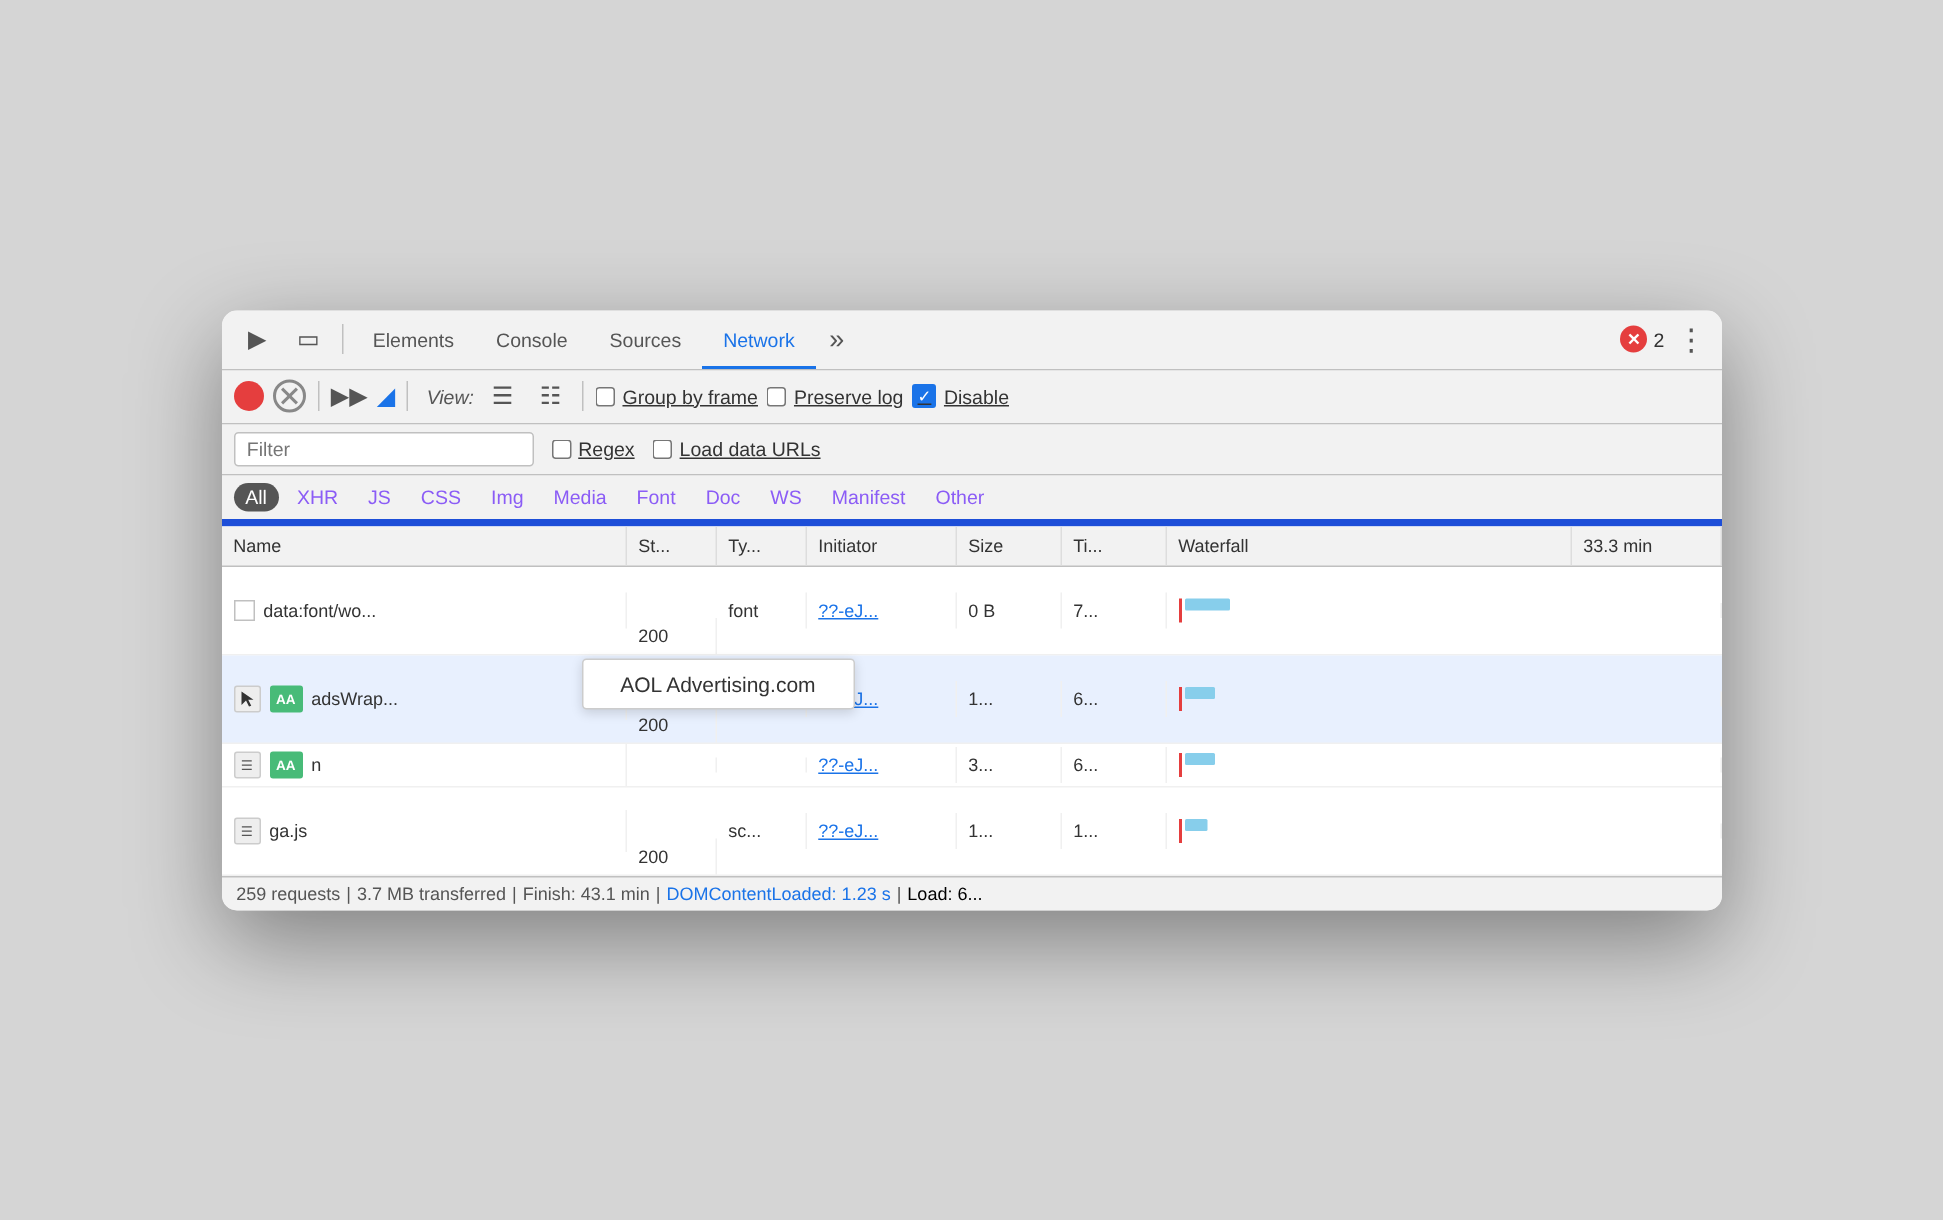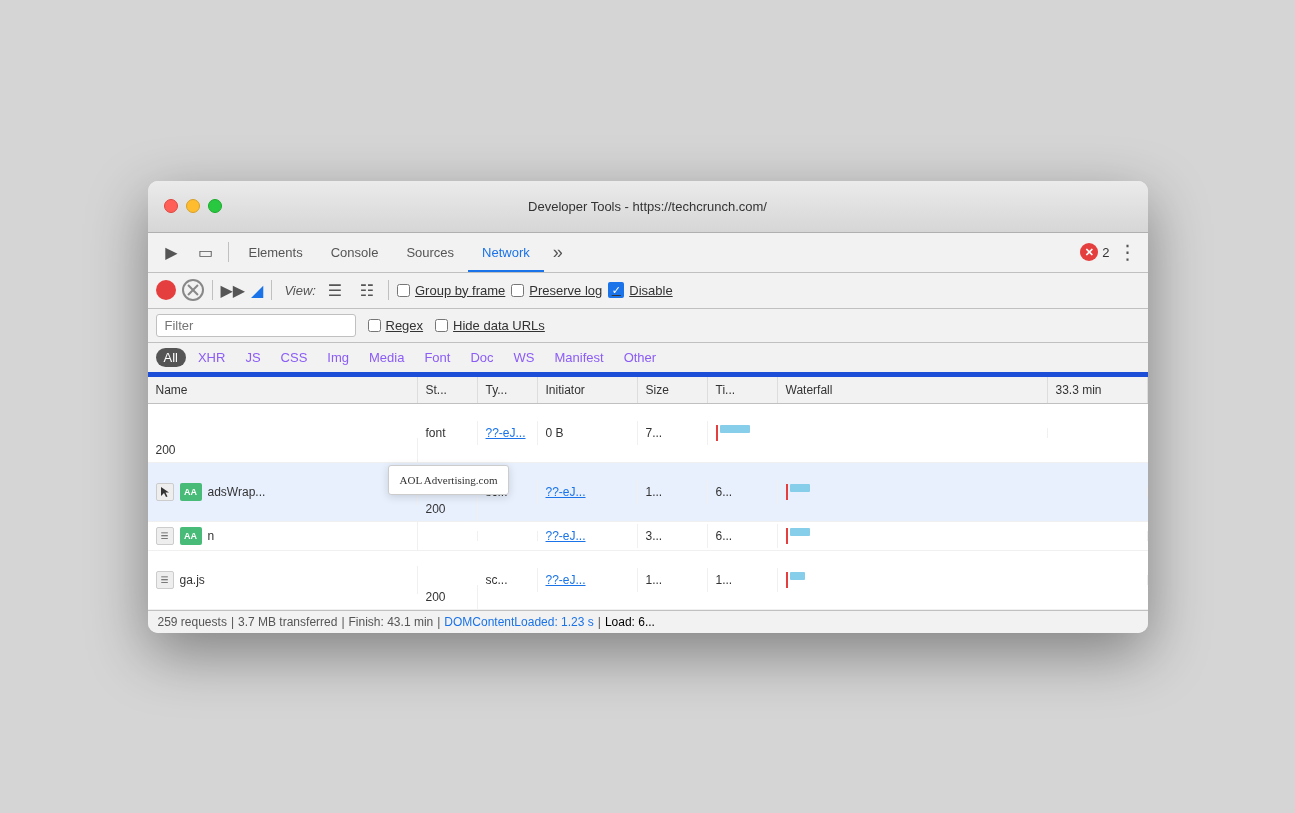--- a/index.html
+++ b/index.html
@@ -411,29 +411,28 @@
       border-radius: 1px;
       position: relative;
     }
 
     
     .tooltip {
       position: absolute;
       background: white;
       border: 1px solid #ccc;
       border-radius: 3px;
-      padding: 8px 11px;
-      font-size: 11px;
+      padding: 8px 25px;
+      font-size: 14px;
       color: #333;
       white-space: nowrap;
       box-shadow: 0 2px 8px rgba(0,0,0,0.15);
       z-index: 10;
       left: 240px;
       top: 2px;
-      font-family: Liberation Serif, serif;
     }
 
     
     .status-bar {
       background: #f2f2f2;
       border-top: 1px solid #c0c0c0;
       padding: 4px 10px;
       font-size: 12px;
       color: #555;
       display: flex;
@@ -466,28 +465,20 @@
       justify-content: center;
       color: white;
       font-size: 11px;
     }
   </style>
 </head>
 <body>
 
 <div class="window">
 
-  <div class="title-bar">
-    <div class="traffic-lights">
-      <div class="traffic-light close"></div>
-      <div class="traffic-light minimize"></div>
-      <div class="traffic-light maximize"></div>
-    </div>
-    <span class="title-bar-title">Developer Tools - https://techcrunch.com/</span>
-  </div>
 
   <div class="toolbar">
     <button class="toolbar-icon-btn">▶</button>
     <button class="toolbar-icon-btn">▭</button>
     <div class="toolbar-sep"></div>
     <div class="tab-bar">
       <div class="tab">
         <span>Elements</span>
       </div>
       <div class="tab">
@@ -536,21 +527,21 @@
   </div>
 
   <div class="filter-bar">
     <input class="filter-input" type="text" placeholder="Filter" style="">
     <label class="checkbox-label">
       <input type="checkbox" style="">
       <span>Regex</span>
     </label>
     <label class="checkbox-label">
       <input type="checkbox" style="">
-      <span>Hide data URLs</span>
+      <span>Load data URLs</span>
     </label>
   </div>
 
   <div class="type-filter">
     <button class="type-btn active">All</button>
     <button class="type-btn">XHR</button>
     <button class="type-btn">JS</button>
     <button class="type-btn">CSS</button>
     <button class="type-btn">Img</button>
     <button class="type-btn">Media</button>
@@ -568,20 +559,24 @@
       <div class="th">St...</div>
       <div class="th">Ty...</div>
       <div class="th">Initiator</div>
       <div class="th">Size</div>
       <div class="th">Ti...</div>
       <div class="th">Waterfall</div>
       <div class="th">33.3 min</div>
     </div>
 
     <div class="table-row">
+      <div class="td td-name">
+        <div class="row-checkbox"></div>
+        <span>data:font/wo...</span>
+      </div>
       <div class="td status-200">200</div>
       <div class="td">font</div>
       <div class="td initiator-link">??-eJ...</div>
       <div class="td">0 B</div>
       <div class="td">7...</div>
       <div class="waterfall-cell">
         <div style="position:relative;width:100%;height:16px;">
           <div class="waterfall-line"></div>
           <div class="waterfall-bar" style="width:30px;margin-left:4px;"></div>
         </div>

